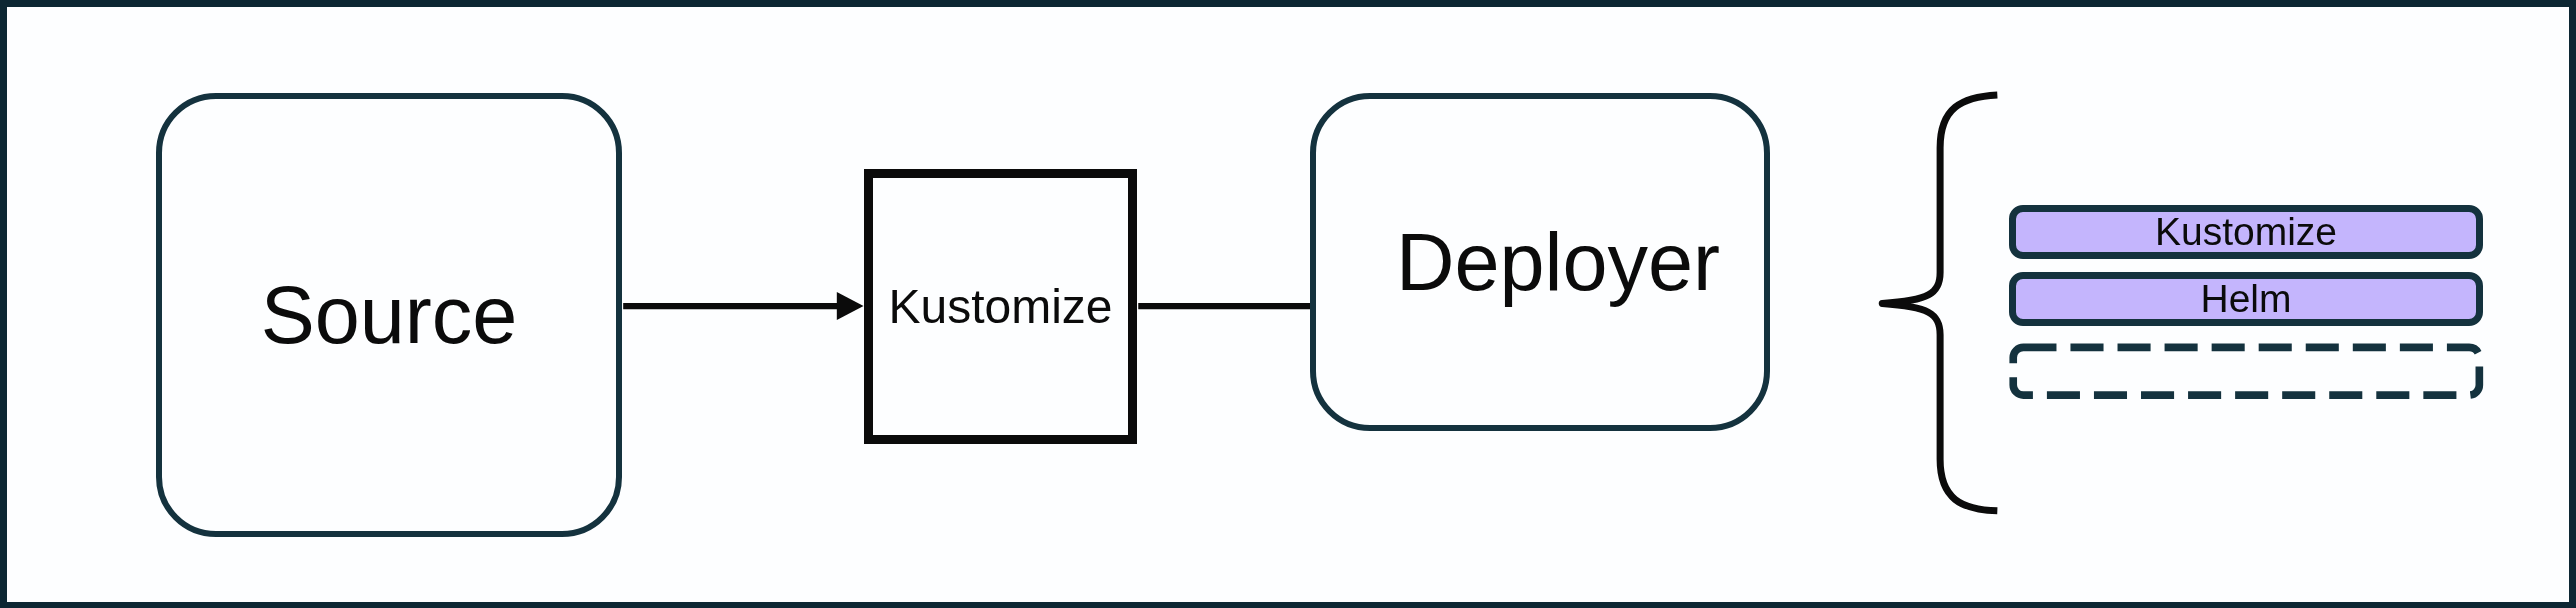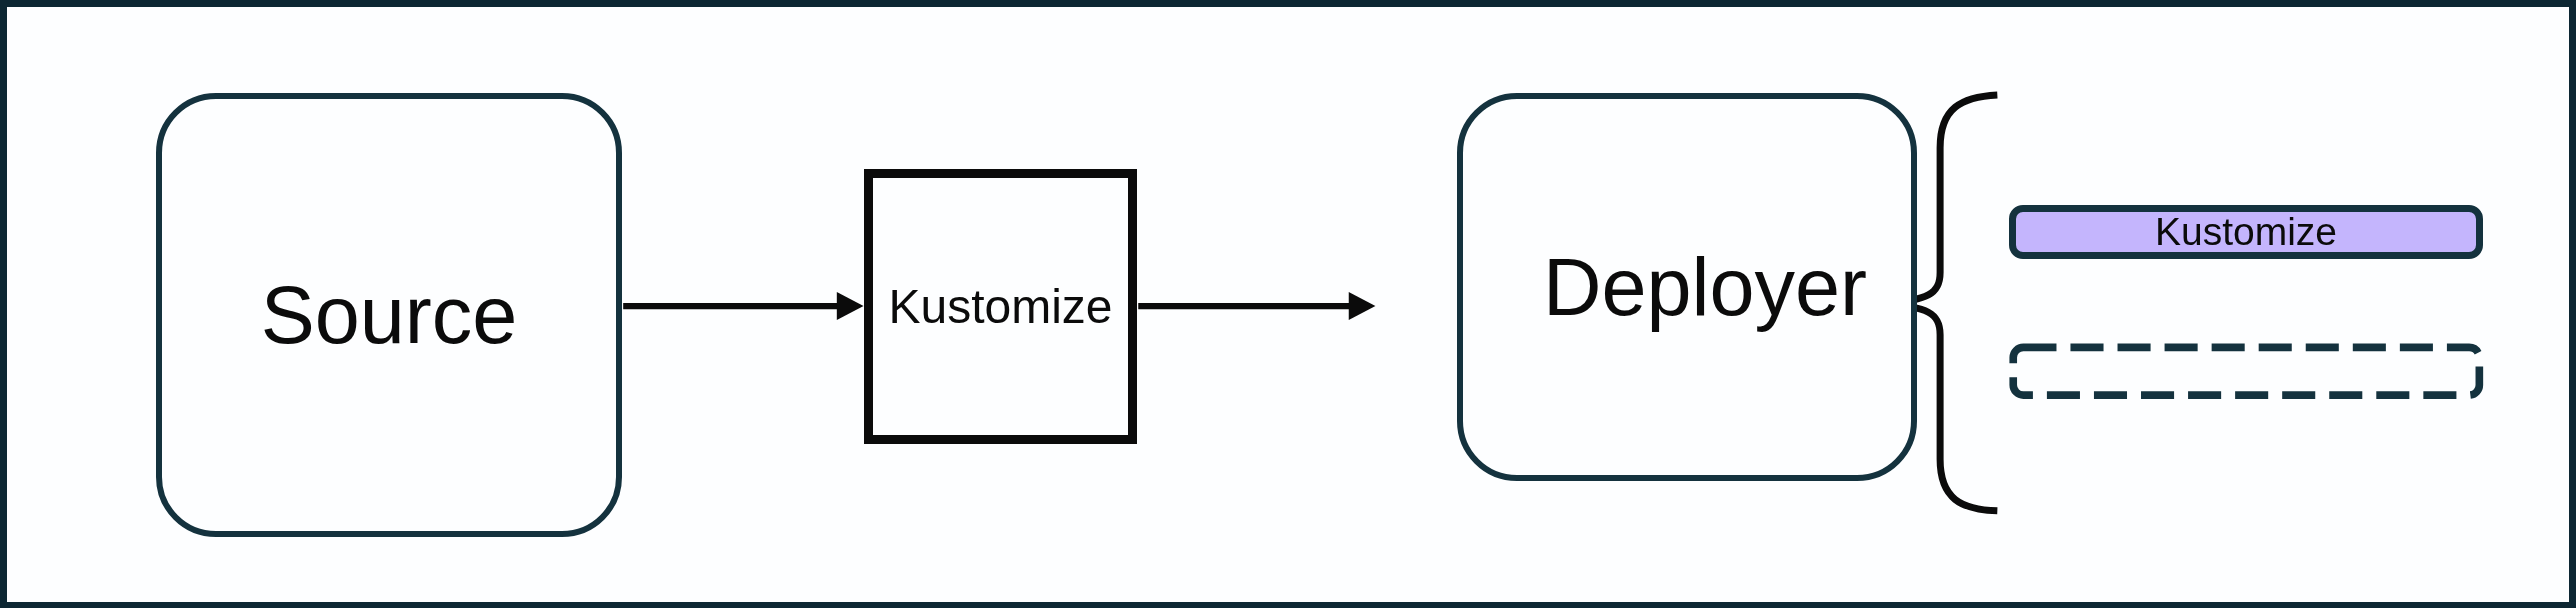--- a/index.html
+++ b/index.html
@@ -37,21 +37,21 @@
     background: #fdfeff;
     z-index: 2;
     white-space: nowrap;
   }
   .node-rounded {
     border: 6.4px solid #14323e;
     border-radius: 60px;
     font-size: 81px;
   }
   #source-node   { left: 156px;  top: 93px; width: 466px; height: 444px; }
-  #deployer-node { left: 1457px; top: 93px; width: 460px; height: 388px; padding-left: 36px; }
+  #deployer-node { left: 1310px; top: 93px; width: 460px; height: 338px; padding-left: 36px; }
   #artifact-node {
     left: 864px; top: 169px; width: 273px; height: 275px;
     border: 9.5px solid #0b0b0b;
     font-size: 48px;
   }
   .option {
     position: absolute;
     left: 2009px;
     width: 474px;
     height: 54px;
@@ -110,14 +110,17 @@
 </div>
 
 <div class="node node-rounded" id="deployer-node">
   <span>Deployer</span>
 </div>
 
 <div class="layer" style="pointer-events:none;">
   <div class="option option-solid" id="option-kustomize">
     <span>Kustomize</span>
   </div>
+  <div class="option option-solid" id="option-helm">
+    <span>Helm</span>
+  </div>
 </div>
 
 
 </body></html>

